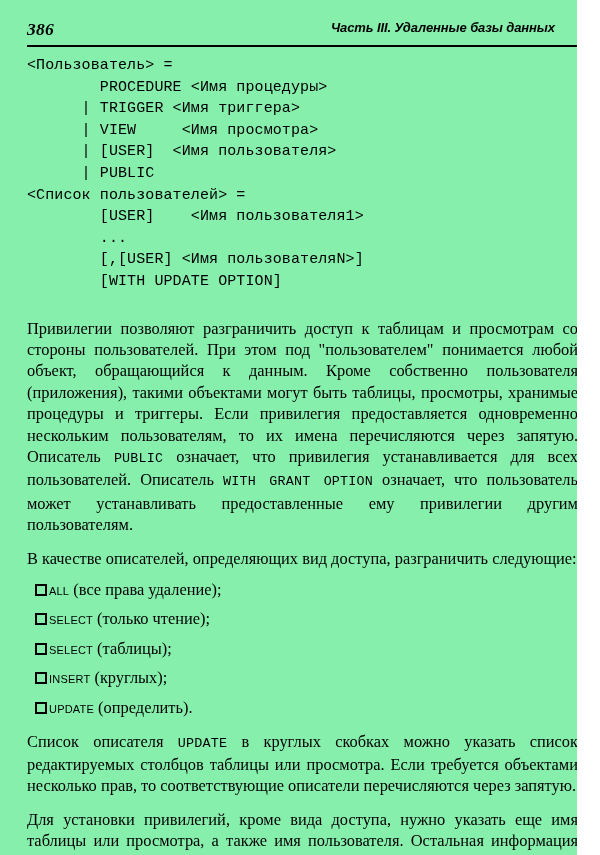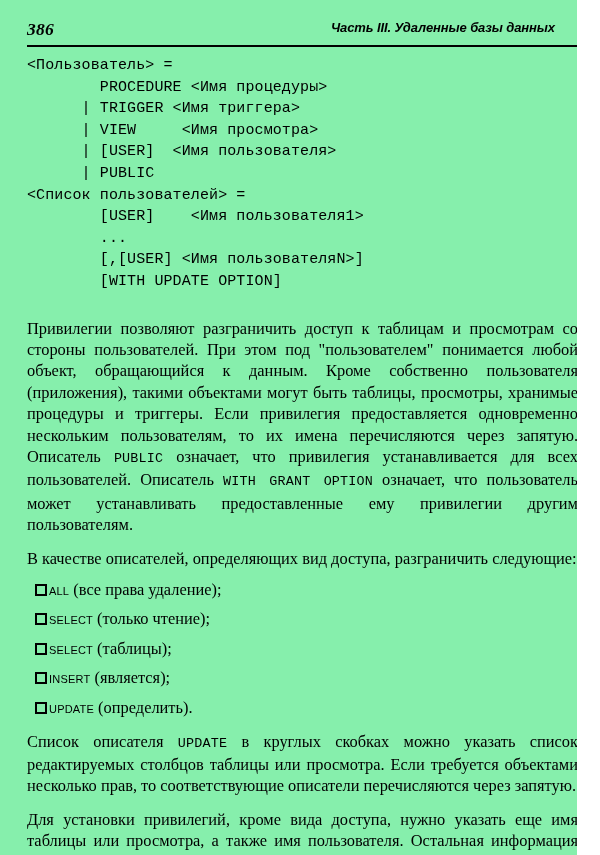--- a/index.html
+++ b/index.html
@@ -162,21 +162,21 @@
       <li>
         <span class="sq-bullet"></span><span class="li-kw">ALL</span><span> (все права удаление);</span>
       </li>
       <li>
         <span class="sq-bullet"></span><span class="li-kw">SELECT</span><span> (только чтение);</span>
       </li>
       <li>
         <span class="sq-bullet"></span><span class="li-kw">SELECT</span><span> (таблицы);</span>
       </li>
       <li>
-        <span class="sq-bullet"></span><span class="li-kw">INSERT</span><span> (является);</span>
+        <span class="sq-bullet"></span><span class="li-kw">INSERT</span><span> (круглых);</span>
       </li>
       <li>
         <span class="sq-bullet"></span><span class="li-kw">UPDATE</span><span> (определить).</span>
       </li>
     </ul>
 
     <p class="body gap"><span>Список описателя </span><span class="kw">UPDATE</span><span> в круглых скобках можно указать список редактируемых столбцов таблицы или просмотра. Если требуется объектами несколько прав, то соответствующие описатели перечисляются через запятую.</span></p>
 
     <p class="body gap">Для установки привилегий, кроме вида доступа, нужно указать еще имя таблицы или просмотра, а также имя пользователя. Остальная информация является необязательной.</p>
 

